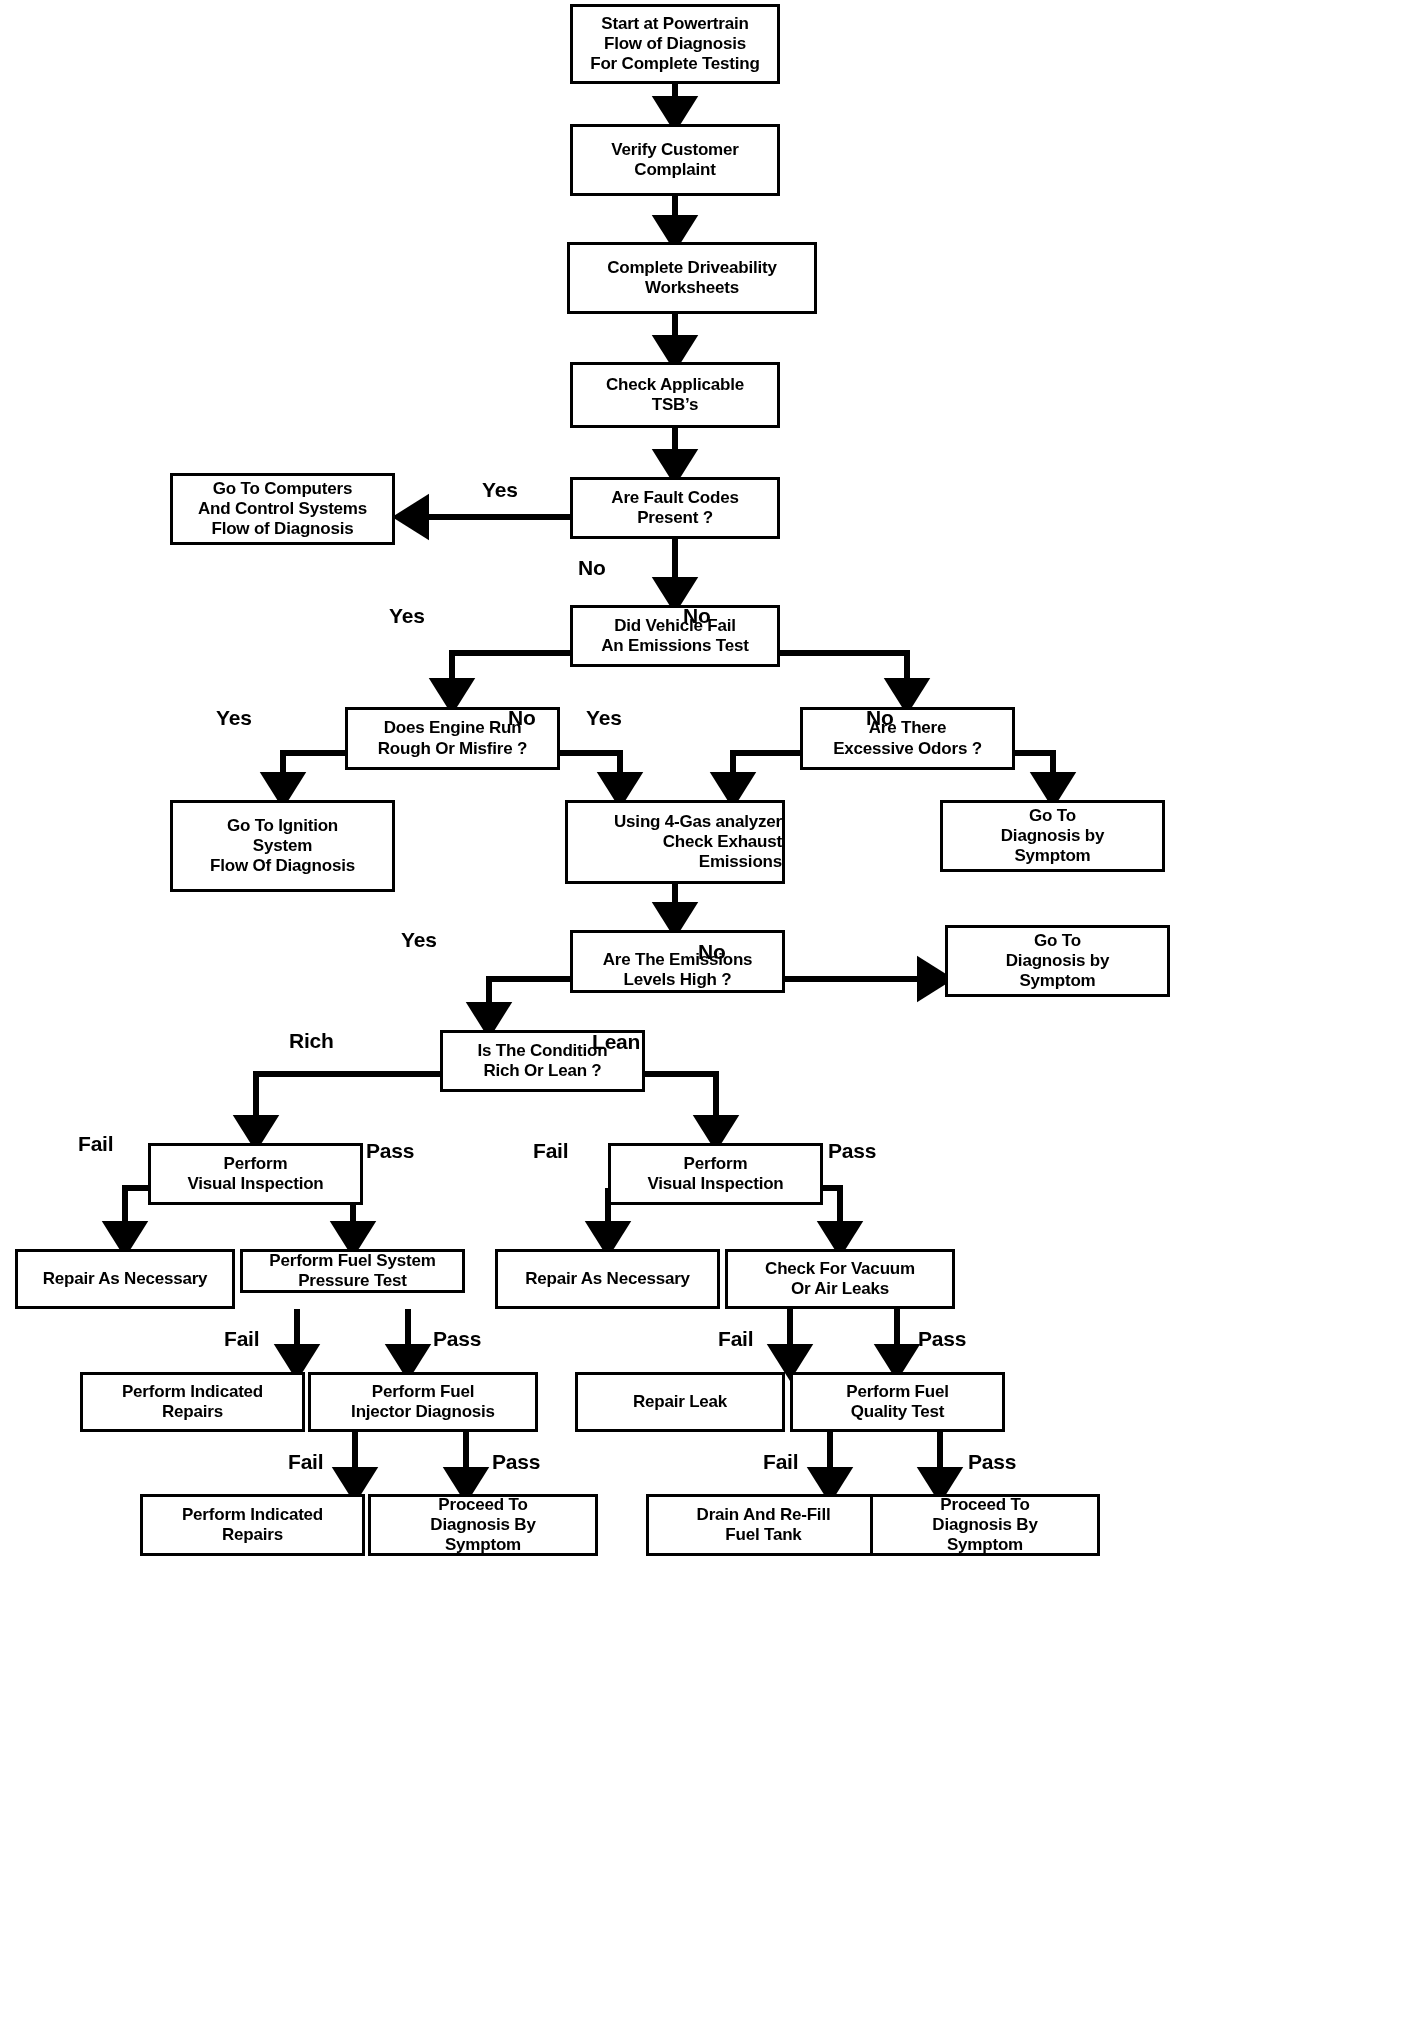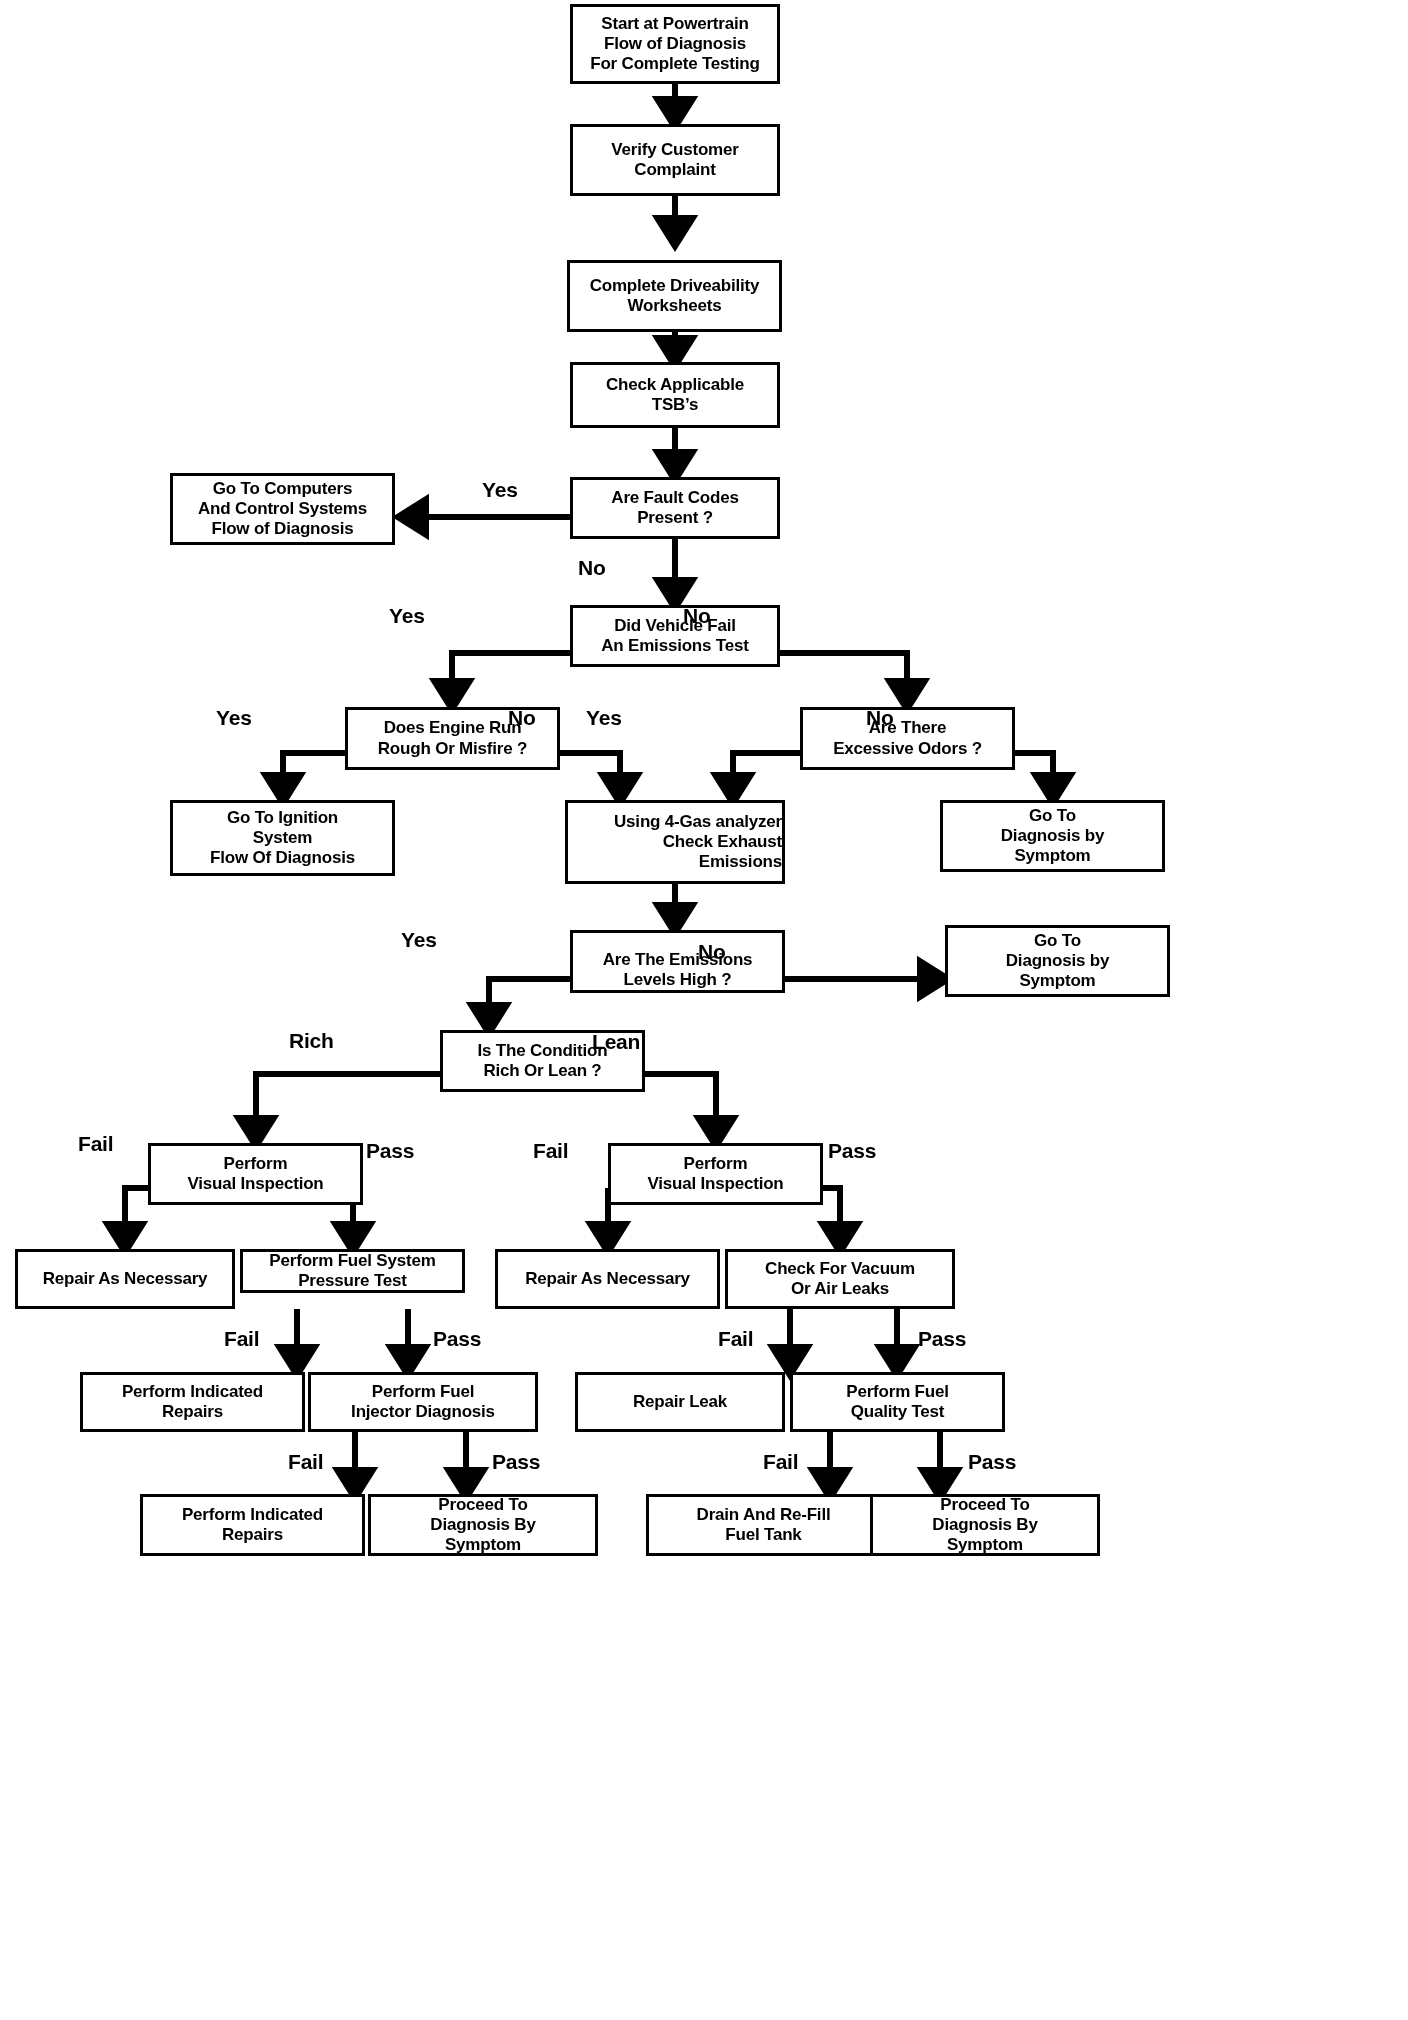--- a/index.html
+++ b/index.html
@@ -129,21 +129,21 @@
 
   <div class="node" style="left:570px;top:4px;width:210px;height:80px;">
     <span>Start at Powertrain
 Flow of Diagnosis
 For Complete Testing</span>
   </div>
   <div class="node" style="left:570px;top:124px;width:210px;height:72px;">
     <span>Verify Customer
 Complaint</span>
   </div>
-  <div class="node" style="left:567px;top:242px;width:215px;height:72px;margin-top:18px;">
+  <div class="node" style="left:567px;top:242px;width:250px;height:72px;">
     <span>Complete Driveability
 Worksheets</span>
   </div>
   <div class="node" style="left:570px;top:362px;width:210px;height:66px;">
     <span>Check Applicable
 TSB’s</span>
   </div>
   <div class="node" style="left:570px;top:477px;width:210px;height:62px;">
     <span>Are Fault Codes
 Present ?</span>
@@ -158,21 +158,21 @@
 An Emissions Test</span>
   </div>
   <div class="node" style="left:345px;top:707px;width:215px;height:63px;">
     <span>Does Engine Run
 Rough Or Misfire ?</span>
   </div>
   <div class="node" style="left:800px;top:707px;width:215px;height:63px;">
     <span>Are There
 Excessive Odors ?</span>
   </div>
-  <div class="node" style="left:170px;top:800px;width:225px;height:76px;">
+  <div class="node" style="left:170px;top:800px;width:225px;height:92px;">
     <span>Go To Ignition
 System
 Flow Of Diagnosis</span>
   </div>
   <div class="node" style="left:565px;top:800px;width:220px;height:84px;text-align:right;">
     <span>Using 4-Gas analyzer
 Check Exhaust
 Emissions</span>
   </div>
   <div class="node" style="left:940px;top:800px;width:225px;height:72px;">

